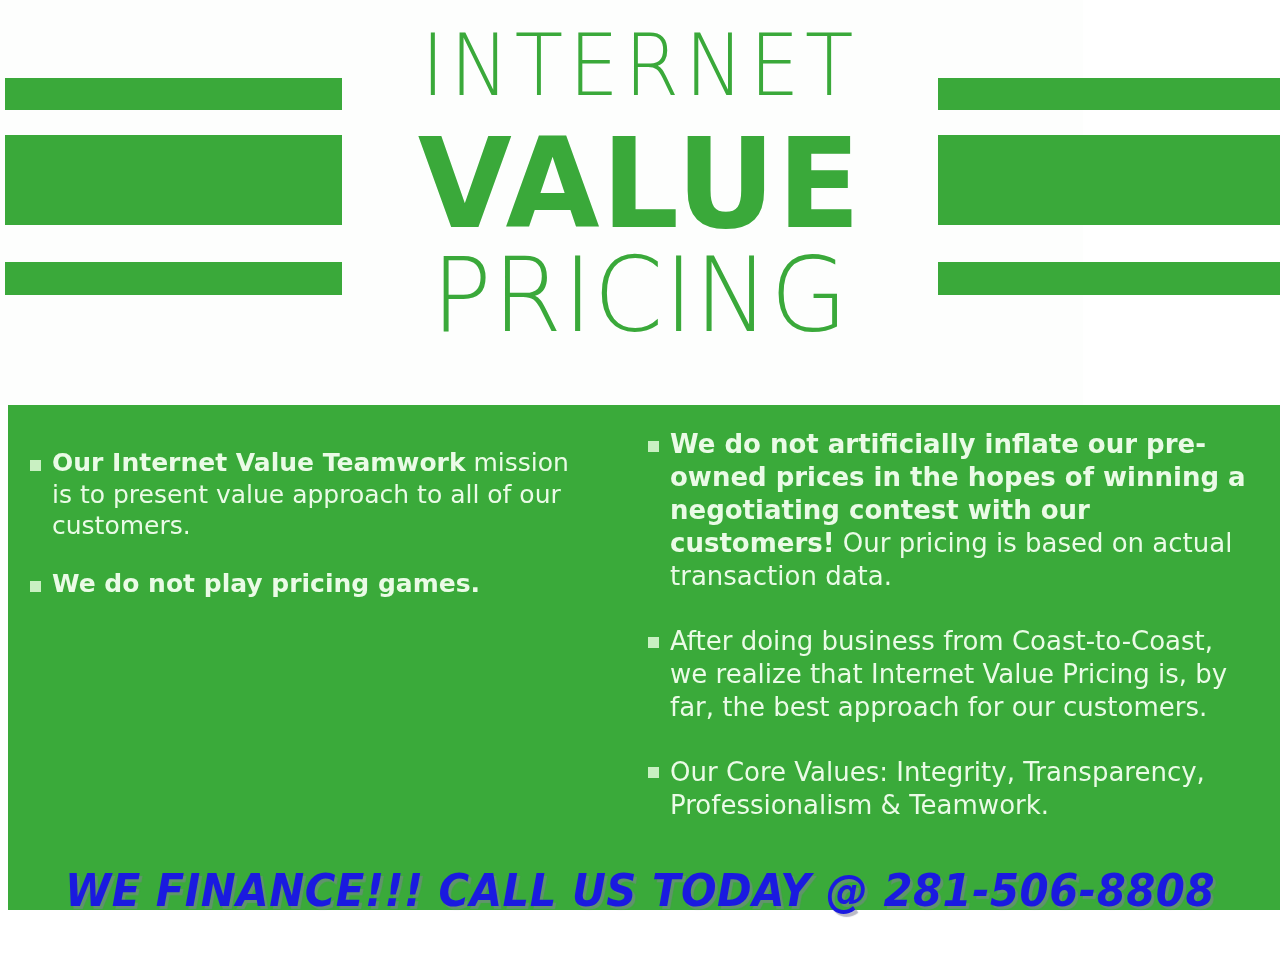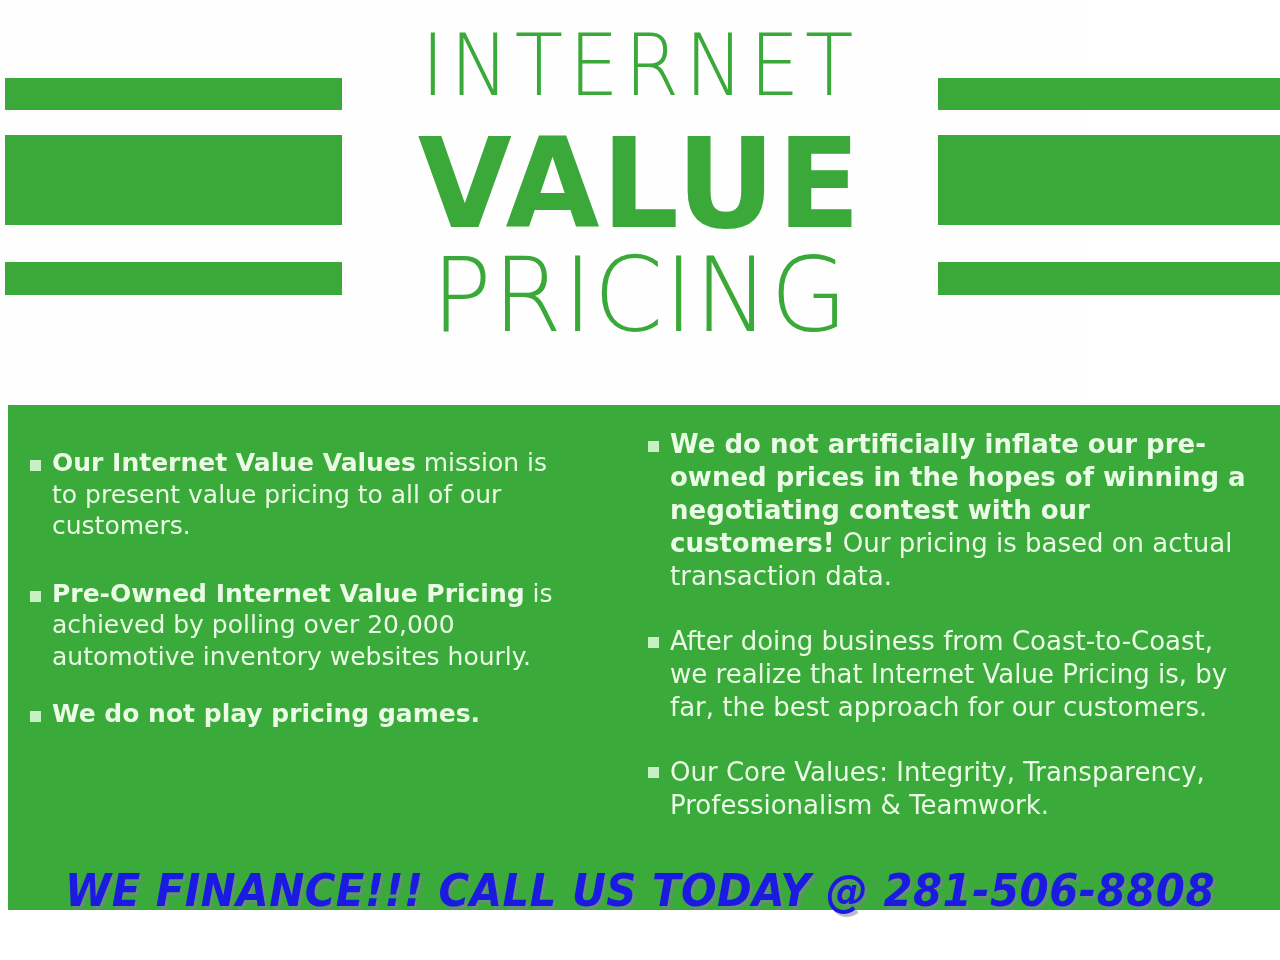--- a/index.html
+++ b/index.html
@@ -188,27 +188,23 @@
     <div class="logo-line" id="logo-pricing">PRICING</div>
   </div>
 </div>
 
 <div id="green-panel">
 
   <div class="column" id="col-left">
 
     <div class="bullet-item" id="li-0">
       <span class="bullet-square"></span>
-      <span class="bullet-text"><b>Our Internet Value Values</b><span> mission is to present value pricing to all of our customers.</span></span>
-    </div>
-
-    <div class="bullet-item" id="li-1">
-      <span class="bullet-square"></span>
-      <span class="bullet-text"><b>Pre-Owned Internet Value Pricing</b><span> is achieved by polling over 20,000 automotive inventory websites hourly.</span></span>
-    </div>
+      <span class="bullet-text"><b>Our Internet Value Teamwork</b><span> mission is to present value approach to all of our customers.</span></span>
+    </div>
+
 
 
     <div class="bullet-item" id="li-3">
       <span class="bullet-square"></span>
       <span class="bullet-text"><b>We do not play pricing games.</b><span></span></span>
     </div>
 
   </div>
 
   <div class="column" id="col-right">

